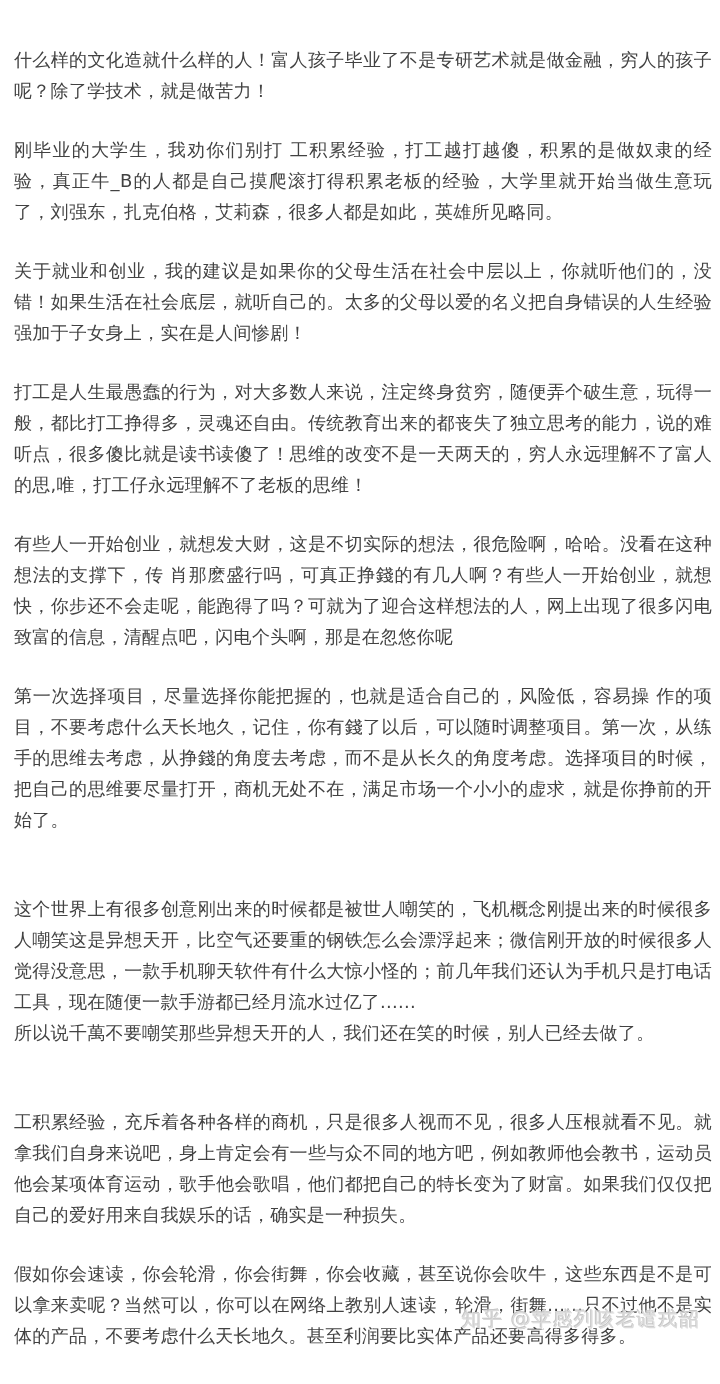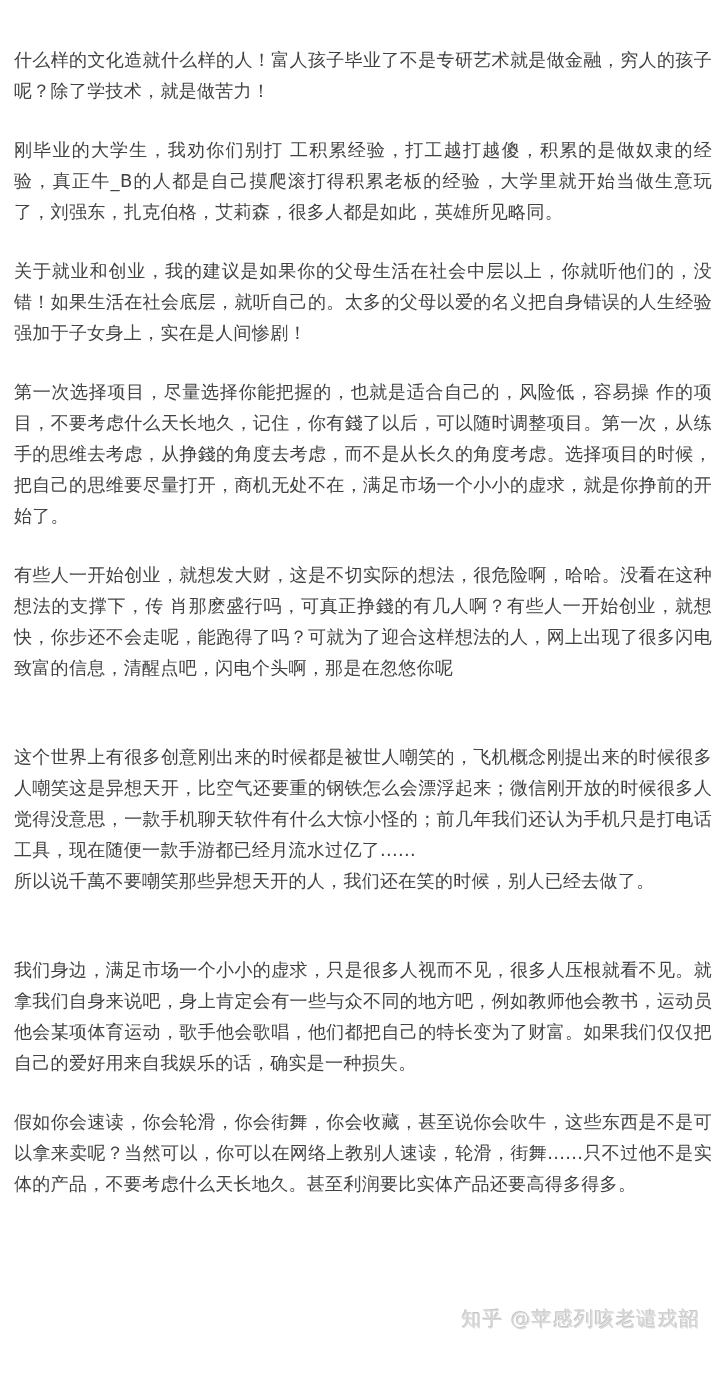--- a/index.html
+++ b/index.html
@@ -39,21 +39,22 @@
     text-shadow: -1px -1px 0 #c6c6c6, 1px 1px 0 #ffffff;
   }
 </style>
 </head>
 <body>
 
 <main class="content">
   <p class="para">什么样的文化造就什么样的人！富人孩子毕业了不是专研艺术就是做金融，穷人的孩子呢？除了学技术，就是做苦力！</p>
   <p class="para">刚毕业的大学生，我劝你们别打 工积累经验，打工越打越傻，积累的是做奴隶的经验，真正牛_B的人都是自己摸爬滚打得积累老板的经验，大学里就开始当做生意玩了，刘强东，扎克伯格，艾莉森，很多人都是如此，英雄所见略同。</p>
   <p class="para">关于就业和创业，我的建议是如果你的父母生活在社会中层以上，你就听他们的，没错！如果生活在社会底层，就听自己的。太多的父母以爱的名义把自身错误的人生经验强加于子女身上，实在是人间惨剧！</p>
+  <p class="para">打工是人生最愚蠢的行为，对大多数人来说，注定终身贫穷，随便弄个破生意，玩得一般，都比打工挣得多，灵魂还自由。传统教育出来的都丧失了独立思考的能力，说的难听点，很多傻比就是读书读傻了！思维的改变不是一天两天的，穷人永远理解不了富人的思,唯，打工仔永远理解不了老板的思维！</p>
+  <p class="para">有些人一开始创业，就想发大财，这是不切实际的想法，很危险啊，哈哈。没看在这种想法的支撑下，传 肖那麽盛行吗，可真正挣錢的有几人啊？有些人一开始创业，就想快，你步还不会走呢，能跑得了吗？可就为了迎合这样想法的人，网上出现了很多闪电致富的信息，清醒点吧，闪电个头啊，那是在忽悠你呢</p>
   <p class="para">第一次选择项目，尽量选择你能把握的，也就是适合自己的，风险低，容易操 作的项目，不要考虑什么天长地久，记住，你有錢了以后，可以随时调整项目。第一次，从练手的思维去考虑，从挣錢的角度去考虑，而不是从长久的角度考虑。选择项目的时候，把自己的思维要尽量打开，商机无处不在，满足市场一个小小的虚求，就是你挣前的开始了。</p>
-  <p class="para">有些人一开始创业，就想发大财，这是不切实际的想法，很危险啊，哈哈。没看在这种想法的支撑下，传 肖那麽盛行吗，可真正挣錢的有几人啊？有些人一开始创业，就想快，你步还不会走呢，能跑得了吗？可就为了迎合这样想法的人，网上出现了很多闪电致富的信息，清醒点吧，闪电个头啊，那是在忽悠你呢</p>
   <p class="para gap-lg">这个世界上有很多创意刚出来的时候都是被世人嘲笑的，飞机概念刚提出来的时候很多人嘲笑这是异想天开，比空气还要重的钢铁怎么会漂浮起来；微信刚开放的时候很多人觉得没意思，一款手机聊天软件有什么大惊小怪的；前几年我们还认为手机只是打电话工具，现在随便一款手游都已经月流水过亿了......
 所以说千萬不要嘲笑那些异想天开的人，我们还在笑的时候，别人已经去做了。</p>
-  <p class="para gap-lg">我们身边，满足市场一个小小的虚求，只是很多人视而不见，很多人压根就看不见。就拿我们自身来说吧，身上肯定会有一些与众不同的地方吧，例如教师他会教书，运动员他会某项体育运动，歌手他会歌唱，他们都把自己的特长变为了财富。如果我们仅仅把自己的爱好用来自我娱乐的话，确实是一种损失。</p>
+  <p class="para gap-lg">工积累经验，充斥着各种各样的商机，只是很多人视而不见，很多人压根就看不见。就拿我们自身来说吧，身上肯定会有一些与众不同的地方吧，例如教师他会教书，运动员他会某项体育运动，歌手他会歌唱，他们都把自己的特长变为了财富。如果我们仅仅把自己的爱好用来自我娱乐的话，确实是一种损失。</p>
   <p class="para">假如你会速读，你会轮滑，你会街舞，你会收藏，甚至说你会吹牛，这些东西是不是可以拿来卖呢？当然可以，你可以在网络上教别人速读，轮滑，街舞......只不过他不是实体的产品，不要考虑什么天长地久。甚至利润要比实体产品还要高得多得多。</p>
 </main>
 
 <div class="watermark">知乎 @苹感列咳老谴戎韶</div>
 
 </body></html>

